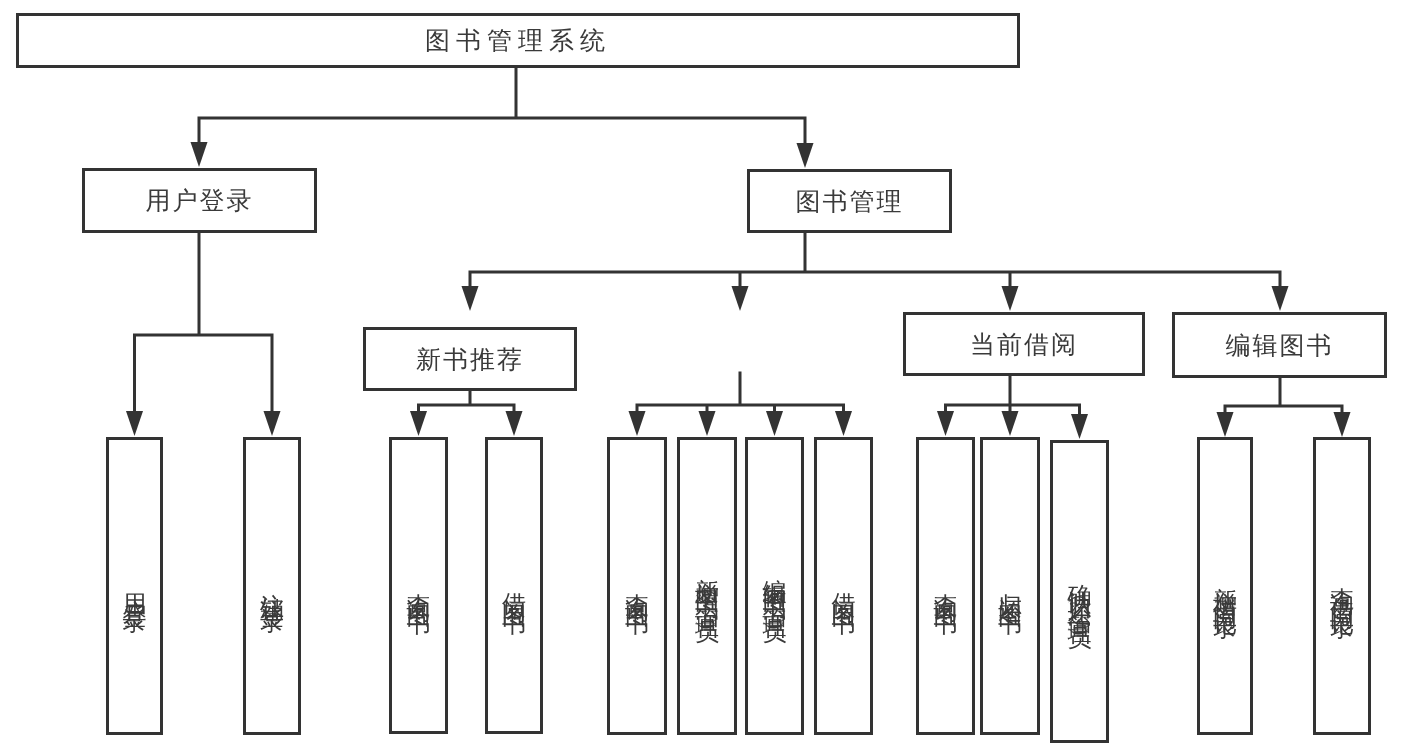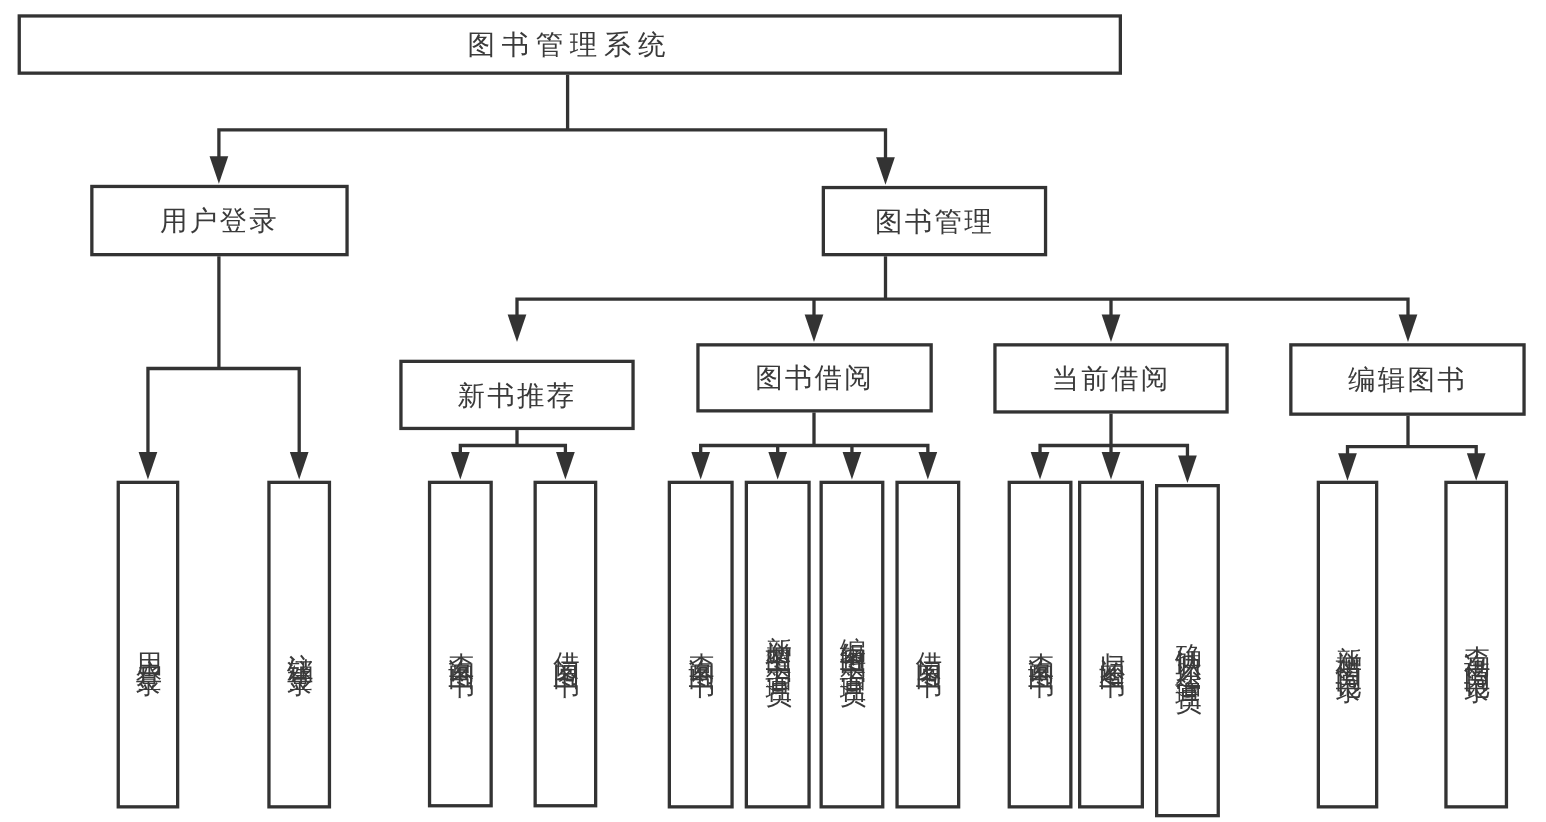--- a/index.html
+++ b/index.html
@@ -37,21 +37,21 @@
     font-size:24px;
     letter-spacing:6px;
     line-height:1;
   }
   
   .n-root   {left:16px;  top:13px;  width:1004px; height:55px;}
   .n-login  {left:82px;  top:168px; width:235px;  height:65px;}
   .n-mgmt   {left:703px; top:169px; width:205px;  height:64px;margin-left:44px;}
   .n-newrec {left:363px; top:327px; width:214px;  height:64px;}
   .n-borrow {left:633px; top:312px; width:215px;  height:63px;}
-  .n-current{left:903px; top:312px; width:214px;  height:64px;}
+  .n-current{left:903px; top:312px; width:242px;  height:64px;}
   .n-records{left:1172px;top:312px; width:215px;  height:66px;}
   .l-1a{left:106px; top:437px; width:57px; height:298px;}
   .l-1b{left:243px; top:437px; width:58px; height:298px;}
   .l-2a{left:389px; top:437px; width:59px; height:297px;}
   .l-2b{left:485px; top:437px; width:58px; height:297px;}
   .l-3a{left:607px; top:437px; width:60px; height:298px;}
   .l-3b{left:677px; top:437px; width:60px; height:298px;}
   .l-3c{left:745px; top:437px; width:59px; height:298px;}
   .l-3d{left:814px; top:437px; width:59px; height:298px;}
   .l-4a{left:916px; top:437px; width:59px; height:298px;}
@@ -122,23 +122,20 @@
   <div class="box h n-login">
     <span>用户登录</span>
   </div>
   <div class="box h n-mgmt">
     <span>图书管理</span>
   </div>
 
   <div class="box h n-newrec">
     <span>新书推荐</span>
   </div>
-  <div class="box h n-borrow">
-    <span>图书借阅</span>
-  </div>
   <div class="box h n-current">
     <span>当前借阅</span>
   </div>
   <div class="box h n-records">
     <span>编辑图书</span>
   </div>
 
   <div class="box v l-1a">
     <span>用户登录</span>
   </div>

